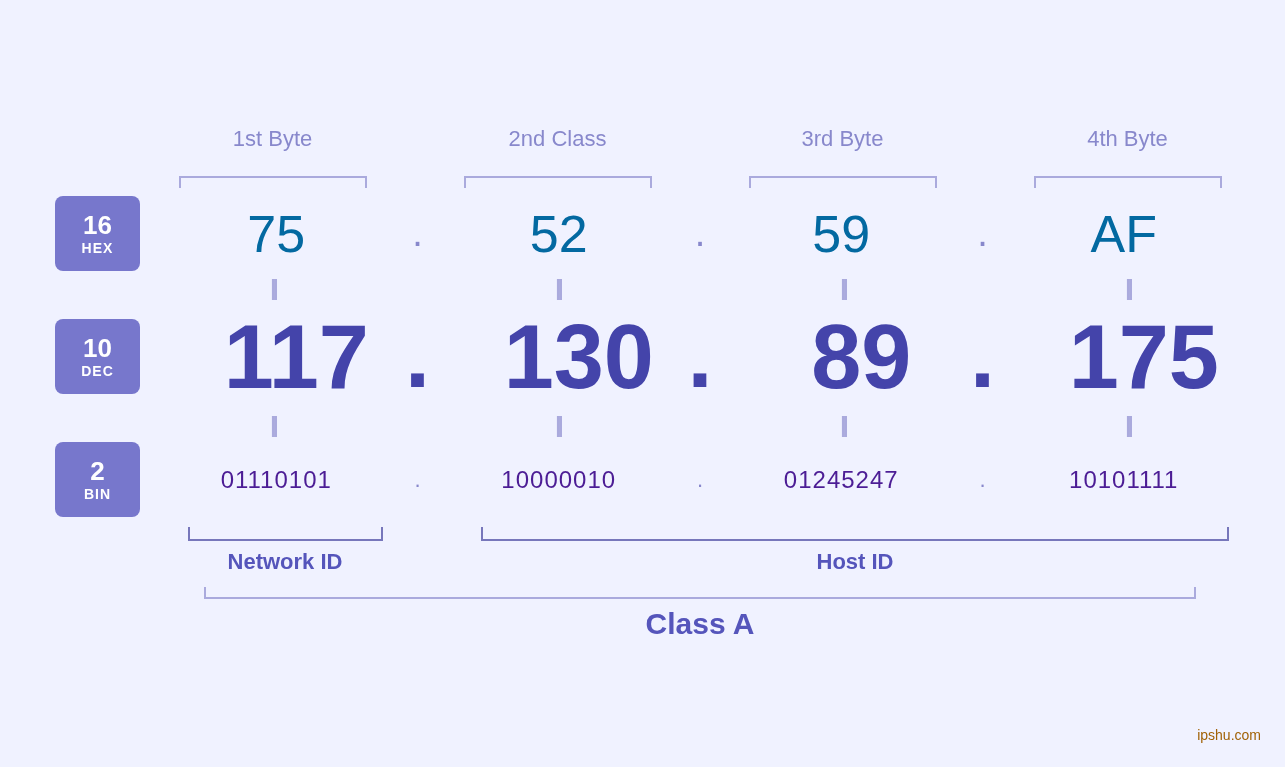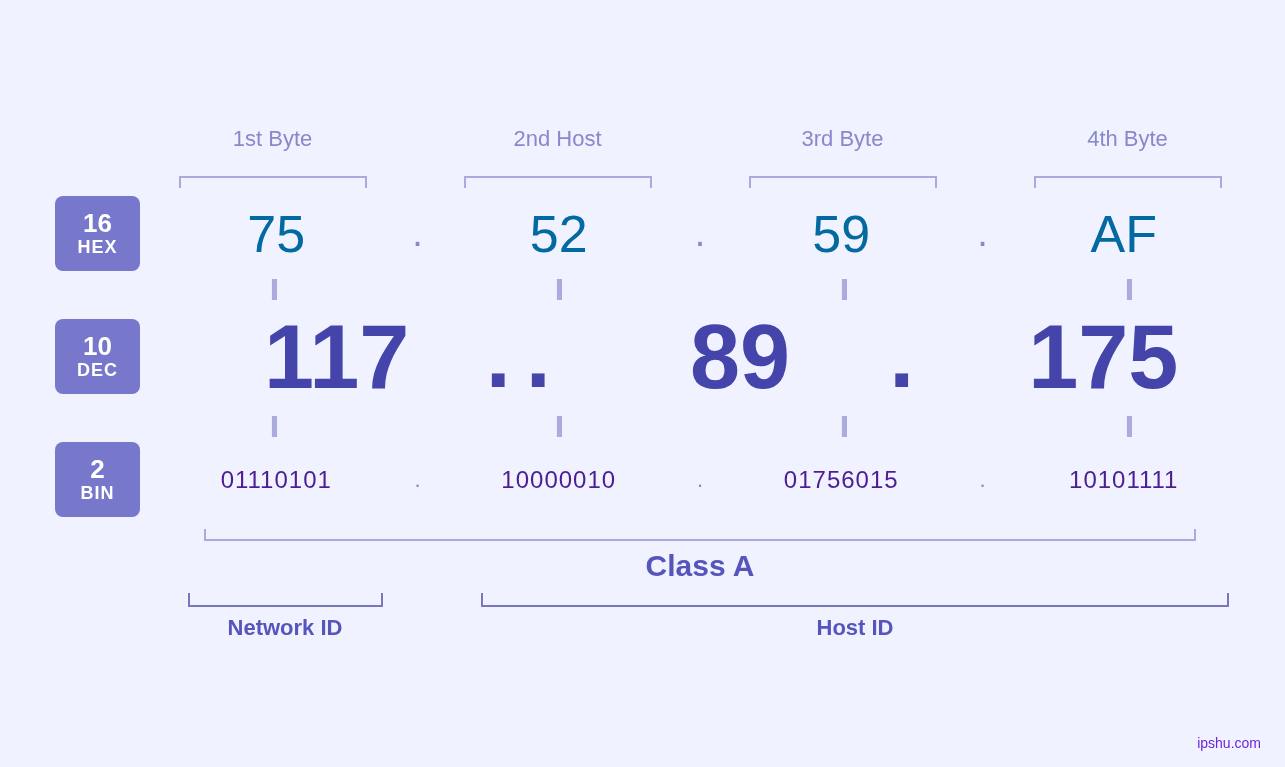--- a/index.html
+++ b/index.html
@@ -60,21 +60,21 @@
       flex-shrink: 0;
     }
 
     .base-number {
       font-size: 26px;
       font-weight: bold;
       line-height: 1.1;
     }
 
     .base-name {
-      font-size: 18px;
+      font-size: 14px;
       font-weight: bold;
       letter-spacing: 1px;
     }
 
     .value-cell {
       flex: 1;
       display: flex;
       align-items: center;
       justify-content: center;
     }
@@ -136,40 +136,40 @@
     .class-label {
       color: #5555bb;
       font-size: 30px;
       font-weight: bold;
       margin-top: 8px;
     }
 
     
     .watermark {
       position: absolute;
-      bottom: 16px;
+      bottom: 24px;
       right: 24px;
-      color: #6d28d9;
+      color: #a16207;
       font-size: 14px;
     }
   </style>
 </head>
 <body>
 
 <div class="container">
 
   <div style="display:flex; width:100%; margin-bottom:8px;">
     <div style="width:115px; flex-shrink:0;"></div>
     <div class="byte-col">
       <span class="byte-label">1st Byte</span>
       <div class="bracket-top"></div>
     </div>
     <div style="width:50px; flex-shrink:0;"></div>
     <div class="byte-col">
-      <span class="byte-label">2nd Host</span>
+      <span class="byte-label">2nd Class</span>
       <div class="bracket-top"></div>
     </div>
     <div style="width:50px; flex-shrink:0;"></div>
     <div class="byte-col">
       <span class="byte-label">3rd Byte</span>
       <div class="bracket-top"></div>
     </div>
     <div style="width:50px; flex-shrink:0;"></div>
     <div class="byte-col">
       <span class="byte-label">4th Byte</span>
@@ -232,20 +232,23 @@
         <span class="base-number">10</span>
         <span class="base-name">DEC</span>
       </div>
     </div>
     <div class="value-cell">
       <span class="dec-value">117</span>
     </div>
     <div class="dot-cell">
         <span class="dec-dot">.</span>
       </div>
+    <div class="value-cell">
+      <span class="dec-value">130</span>
+    </div>
     <div class="dot-cell">
         <span class="dec-dot">.</span>
       </div>
     <div class="value-cell">
       <span class="dec-value">89</span>
     </div>
     <div class="dot-cell">
         <span class="dec-dot">.</span>
       </div>
     <div class="value-cell">
@@ -285,44 +288,44 @@
     <div class="dot-cell">
         <span style="color:#8888cc; font-size:22px;">.</span>
       </div>
     <div class="value-cell">
       <span class="bin-value">10000010</span>
     </div>
     <div class="dot-cell">
         <span style="color:#8888cc; font-size:22px;">.</span>
       </div>
     <div class="value-cell">
-      <span class="bin-value">01756015</span>
+      <span class="bin-value">01245247</span>
     </div>
     <div class="dot-cell">
         <span style="color:#8888cc; font-size:22px;">.</span>
       </div>
     <div class="value-cell">
       <span class="bin-value">10101111</span>
+    </div>
+  </div>
+
+  <div style="display:flex; width:100%; margin-top:10px;">
+    <div style="width:115px; flex-shrink:0;"></div>
+
+    <div style="flex:1; display:flex; flex-direction:column; align-items:center;">
+      <div style="width:75%; border-bottom:2px solid #7777bb; border-left:2px solid #7777bb; border-right:2px solid #7777bb; height:14px;"></div>
+      <span class="id-label">Network ID</span>
+    </div>
+    <div style="width:50px;"></div>
+
+    <div style="flex:3; display:flex; flex-direction:column; align-items:center; padding-right:0;">
+      <div style="width:96%; border-bottom:2px solid #7777bb; border-left:2px solid #7777bb; border-right:2px solid #7777bb; height:14px;"></div>
+      <span class="id-label">Host ID</span>
     </div>
   </div>
 
   <div style="display:flex; width:100%; flex-direction:column; align-items:center; margin-top:12px; padding-left:115px;">
     <div style="width:91%; border-bottom:2px solid #aaaadd; border-left:2px solid #aaaadd; border-right:2px solid #aaaadd; height:12px;"></div>
     <span class="class-label">Class A</span>
   </div>
 
-  <div style="display:flex; width:100%; margin-top:10px;">
-    <div style="width:115px; flex-shrink:0;"></div>
-
-    <div style="flex:1; display:flex; flex-direction:column; align-items:center;">
-      <div style="width:75%; border-bottom:2px solid #7777bb; border-left:2px solid #7777bb; border-right:2px solid #7777bb; height:14px;"></div>
-      <span class="id-label">Network ID</span>
-    </div>
-    <div style="width:50px;"></div>
-
-    <div style="flex:3; display:flex; flex-direction:column; align-items:center; padding-right:0;">
-      <div style="width:96%; border-bottom:2px solid #7777bb; border-left:2px solid #7777bb; border-right:2px solid #7777bb; height:14px;"></div>
-      <span class="id-label">Host ID</span>
-    </div>
-  </div>
-
   <div class="watermark">ipshu.com</div>
 </div>
 
 </body></html>

